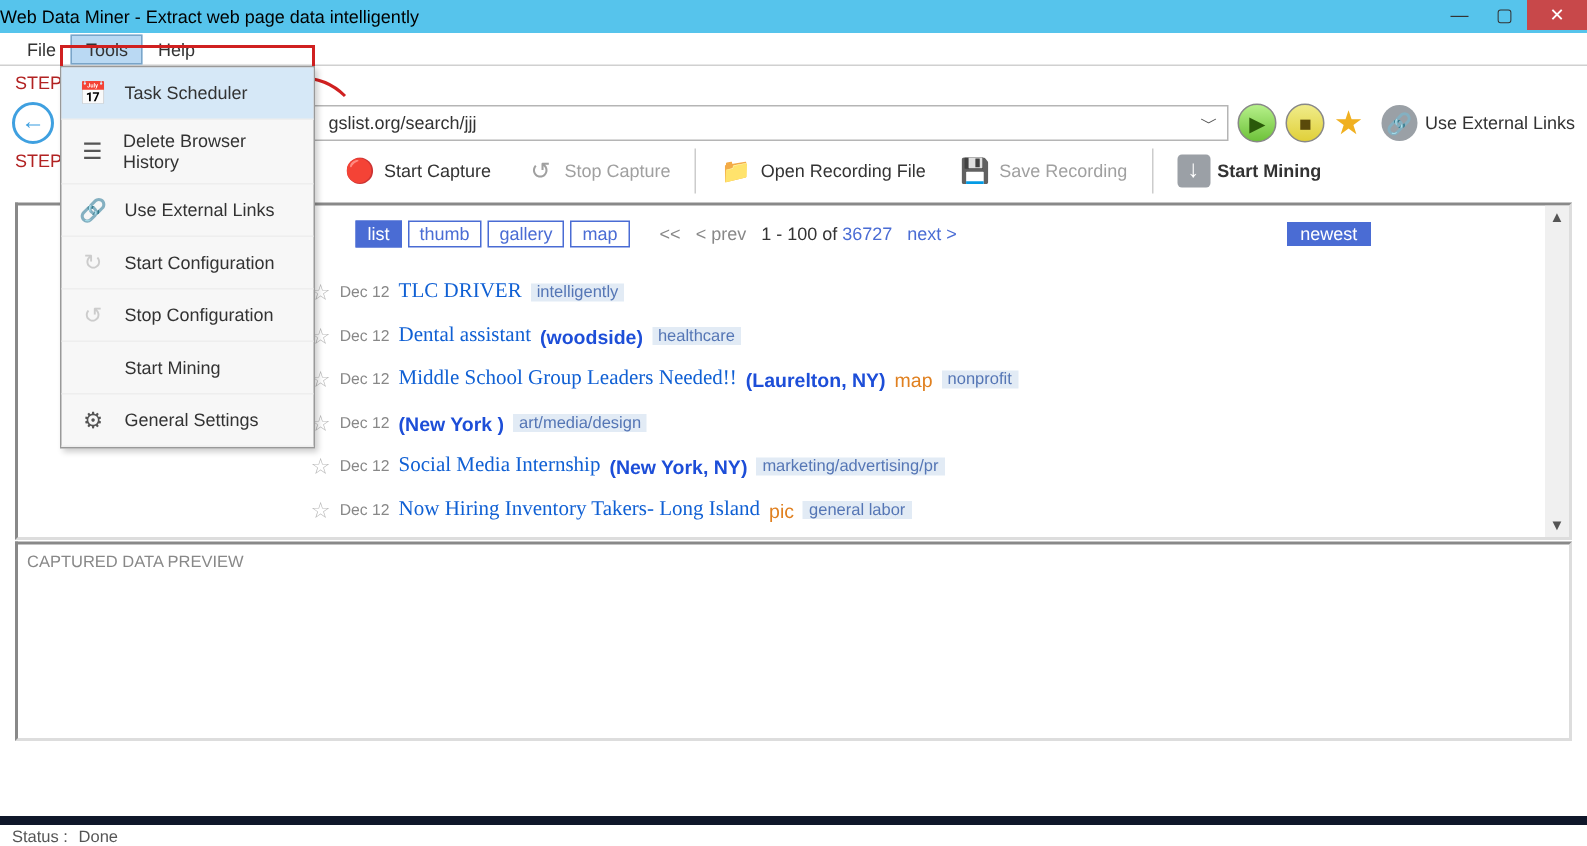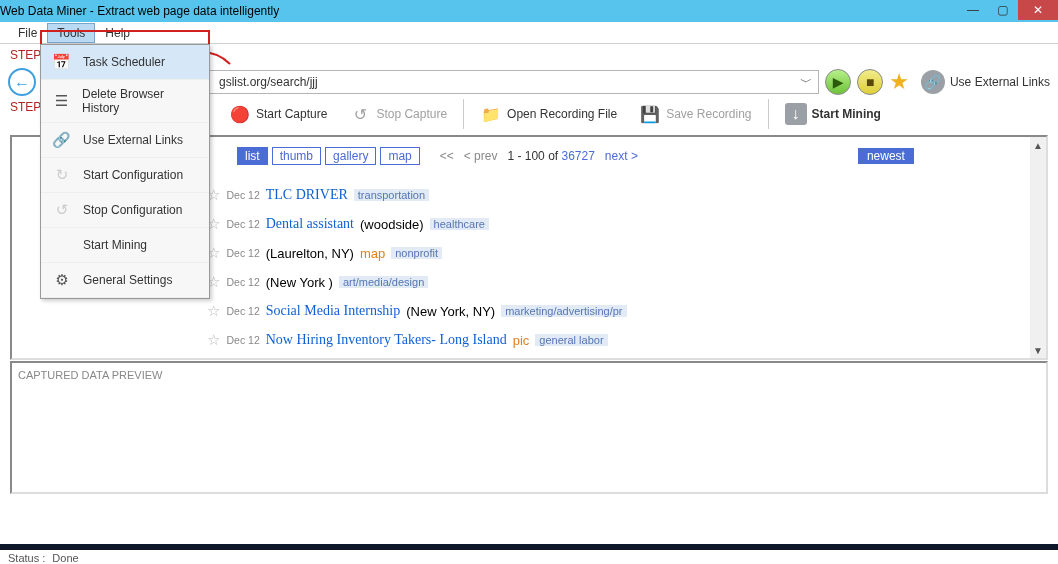--- a/index.html
+++ b/index.html
@@ -32,21 +32,21 @@
   .view-row { display:flex; align-items:center; gap:20px; margin-bottom:18px; }
   .pill-group { display:flex; gap:4px; }
   .pill { border:1px solid #4a6cd4; padding:1px 7px; color:#4a6cd4; font-size:12px; }
   .pill.active { background:#4a6cd4; color:#fff; }
   .pag { display:flex; gap:10px; align-items:center; color:#888; }
   .pag .lnk { color:#4a6cd4; }
   .newest { background:#4a6cd4; color:#fff; padding:1px 9px; margin-left:auto; }
   .listing { display:flex; align-items:center; gap:6px; padding:3px 0 8px 0; font-size:13px; }
   .date { color:#888; font-size:10.5px; }
   .title-lnk { color:#1060d4; font-family:Georgia, serif; font-size:14px; }
-  .loc { color:#000000; }
+  .loc { color:#1d4ed8;font-weight:bold; }
   .tag { background:#e2ebf5; color:#5576b5; padding:0 4px; font-size:11px; }
   .star-outline { color:#bbb; font-size:15px; }
   .scrollbar { position:absolute; right:0; top:0; width:16px; height:100%; background:#f0f0f0; display:flex; flex-direction:column; justify-content:space-between; align-items:center; }
   .scr-arrow { height:16px; color:#555; font-size:10px; display:flex; align-items:center; justify-content:center; }
   .preview-box { border:2px inset #ddd; margin:1px 10px; height:133px; padding:6px; }
   .preview-label { color:#888; font-size:11px; }
   .statusbar { position:absolute; bottom:0; left:0; right:0; height:20px; border-top:6px solid #0f172a; padding:2px 8px; font-size:11px; color:#555; }
   
   .dropdown { position:absolute; left:40px; top:44px; width:170px; background:#f7f7f7; border:1px solid #999; box-shadow:2px 2px 4px rgba(0,0,0,.2); z-index:50; }
   .dd-item { display:flex; align-items:center; gap:10px; padding:7px 10px; border-bottom:1px solid #eee; color:#333; }
@@ -140,32 +140,33 @@
         </span>
         <span class="lnk">next &gt;</span>
       </div>
       <span class="newest" style="margin-left:200px;">newest</span>
     </div>
     <div id="listings-ct" style="padding-left:-30px;">
         <div class="listing" style="margin-left: -30px;">
           <span class="star-outline">☆</span>
           <span class="date">Dec 12</span>
           <span class="title-lnk">TLC DRIVER</span>
-          <span class="tag">transportation</span>
+          <span class="tag">intelligently</span>
         </div>
         <div class="listing" style="margin-left: -30px;">
           <span class="star-outline">☆</span>
           <span class="date">Dec 12</span>
           <span class="title-lnk">Dental assistant</span>
           <span class="loc">(woodside)</span>
           <span class="tag">healthcare</span>
         </div>
         <div class="listing" style="margin-left: -30px;">
           <span class="star-outline">☆</span>
           <span class="date">Dec 12</span>
+          <span class="title-lnk">Middle School Group Leaders Needed!!</span>
           <span class="loc">(Laurelton, NY)</span>
           <span style="color: rgb(224, 128, 32);">map</span>
           <span class="tag">nonprofit</span>
         </div>
         <div class="listing" style="margin-left: -30px;">
           <span class="star-outline">☆</span>
           <span class="date">Dec 12</span>
           <span class="loc">(New York )</span>
           <span class="tag">art/media/design</span>
         </div>

